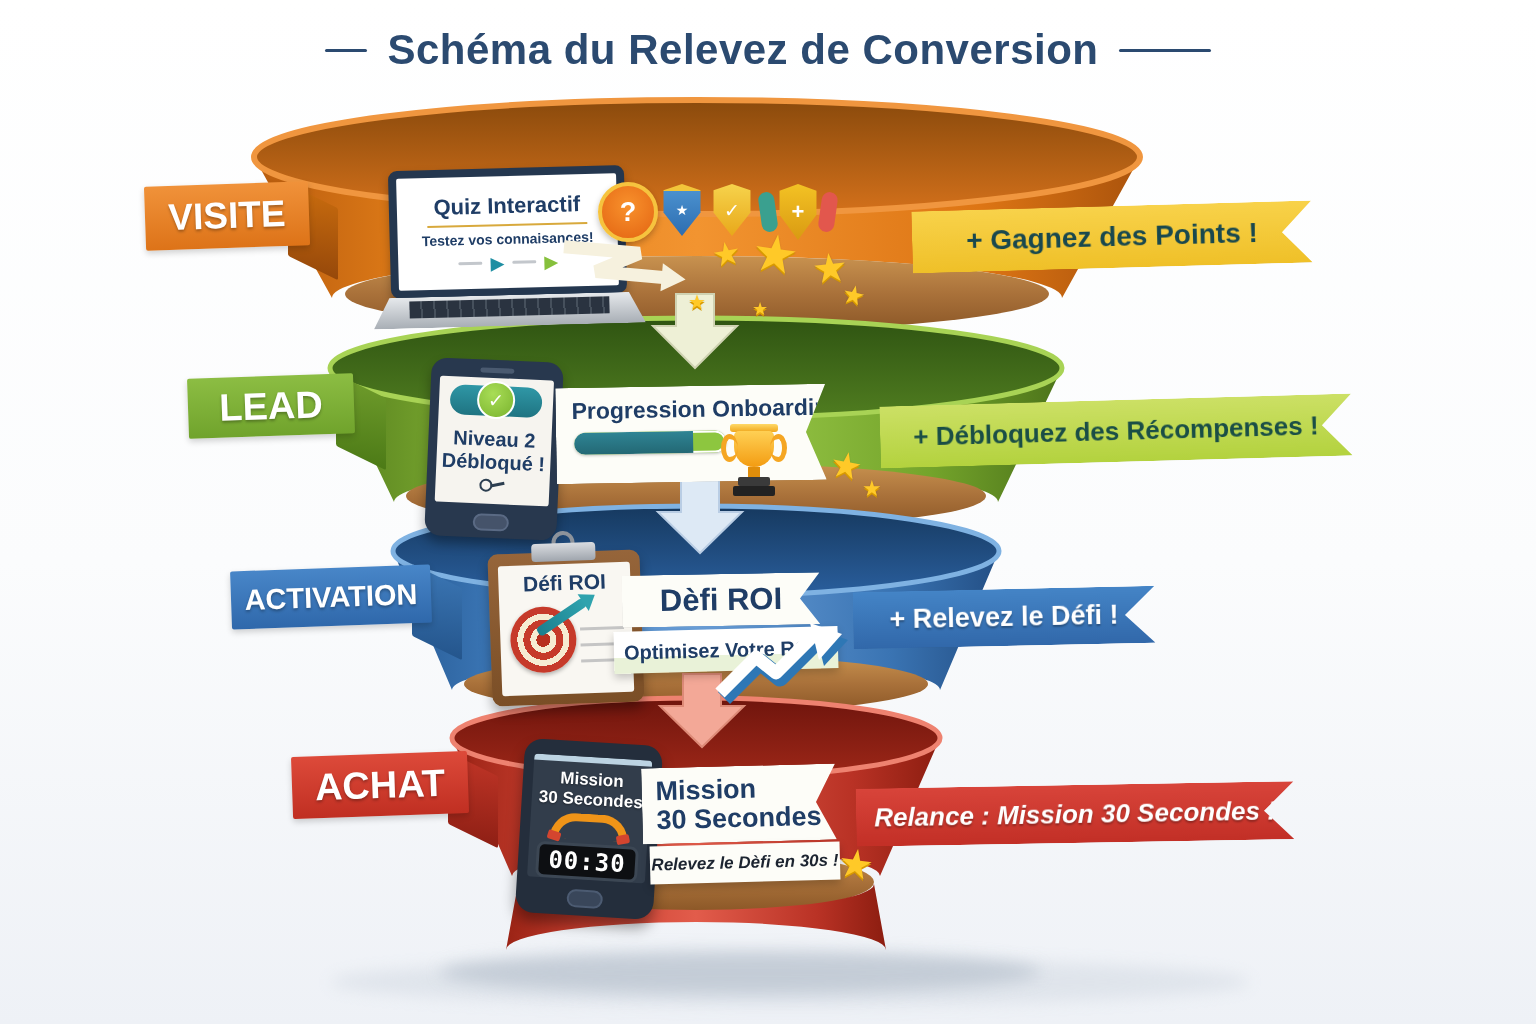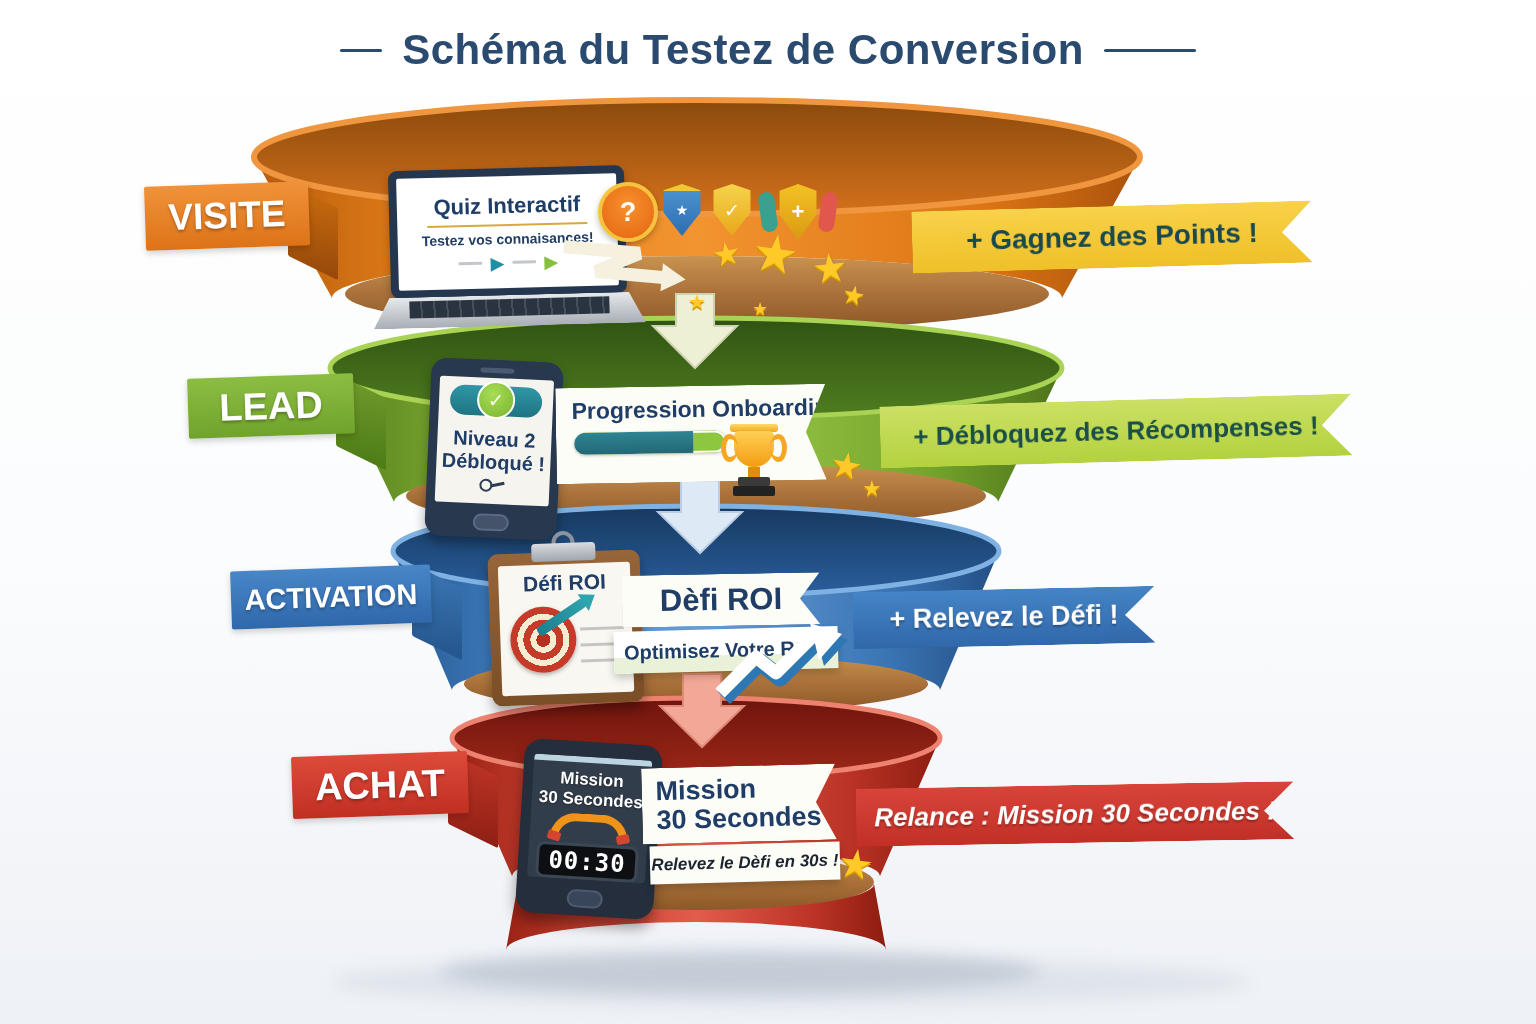--- a/index.html
+++ b/index.html
@@ -147,21 +147,21 @@
 
   .mini-svg{position:absolute;z-index:5;}
 </style>
 </head>
 <body>
 
 <div class="canvas">
 
   <div class="title-row">
     <span class="rule left"></span>
-    <h1>Schéma du Testez de Conversion</h1>
+    <h1>Schéma du Relevez de Conversion</h1>
     <span class="rule right"></span>
   </div>
 
   <svg class="funnel-svg" width="1536" height="1024" viewBox="0 0 1536 1024">
     <defs>
       <linearGradient id="orRim" x1="0" y1="0" x2="0" y2="1">
           <stop offset="0" stop-color="#8a4a0c"></stop>
           <stop offset="1" stop-color="#d4711b"></stop>
         </linearGradient>
       <linearGradient id="orFront" x1="0" y1="0" x2="1" y2="0">

